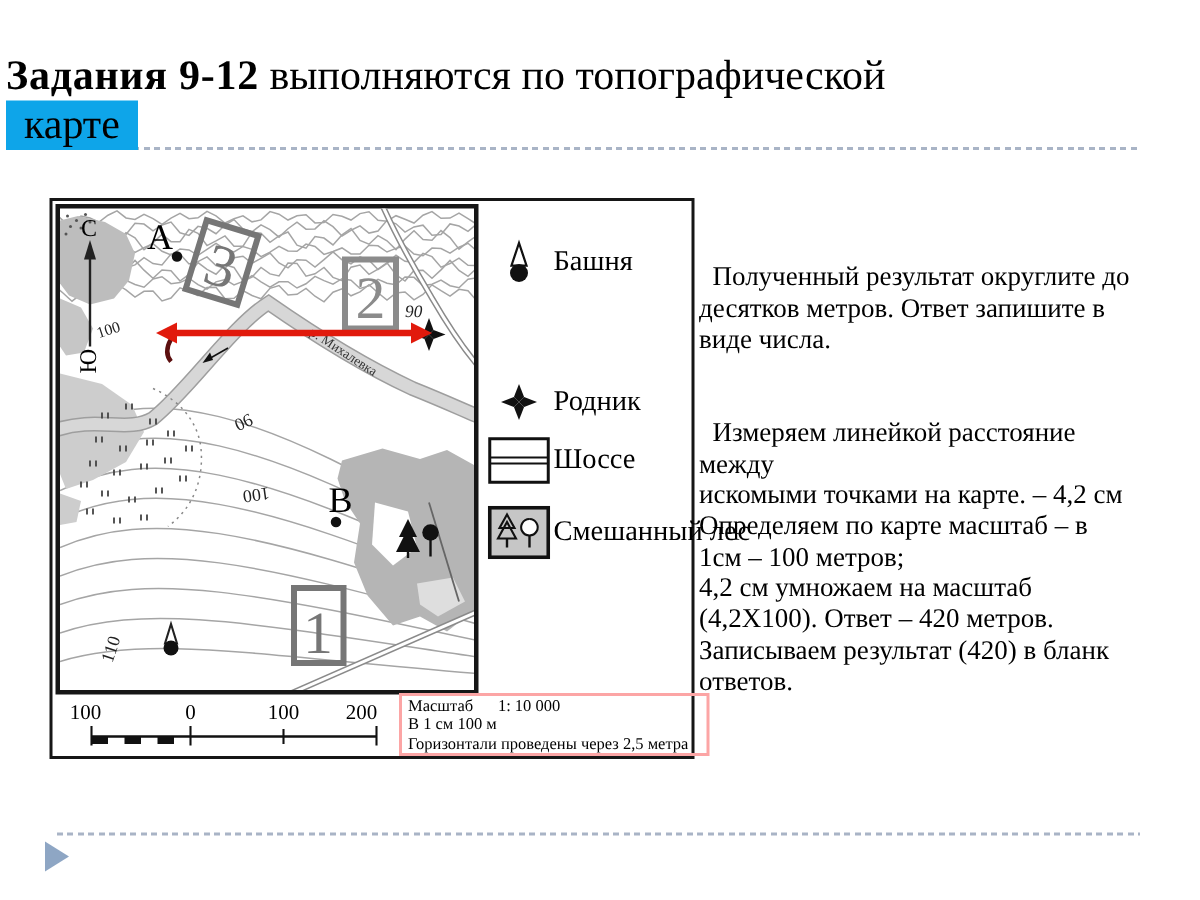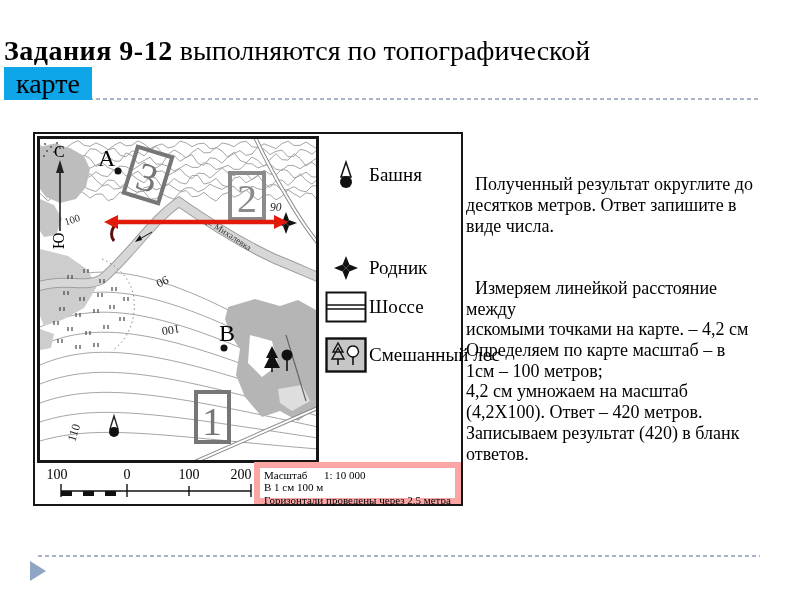--- a/index.html
+++ b/index.html
@@ -26,22 +26,22 @@
   .mapbox svg{display:block}
 
   
   .legend{position:absolute;left:288px;top:2px;width:138px;height:326px}
   .lrow{position:absolute;left:0;display:flex;align-items:center}
   .lico{width:46px;display:flex;justify-content:center;align-items:center;flex:none}
   .llab{font-size:19px;white-space:nowrap}
 
   
   #scalebar{position:absolute;left:2px;top:331px;width:252px;height:40px}
-  .scaleinfo{position:absolute;left:219px;top:328px;width:207px;height:42px;
-             border:6px solid #fca5a5;box-sizing:border-box;padding:1px 4px;
+  .scaleinfo{position:absolute;left:231px;top:328px;width:207px;height:42px;
+             border:2px solid #fca5a5;box-sizing:border-box;padding:1px 4px;
              font-size:11px;line-height:12.3px;white-space:pre}
 
   
   .tasktext{position:absolute;left:466px;top:133px;width:334px;white-space:pre;
             font-size:18px;line-height:20.7px}
   .tasktext .sol{font-weight:normal}
 
   text{font-family:"Liberation Serif",serif}
 </style>
 </head>

